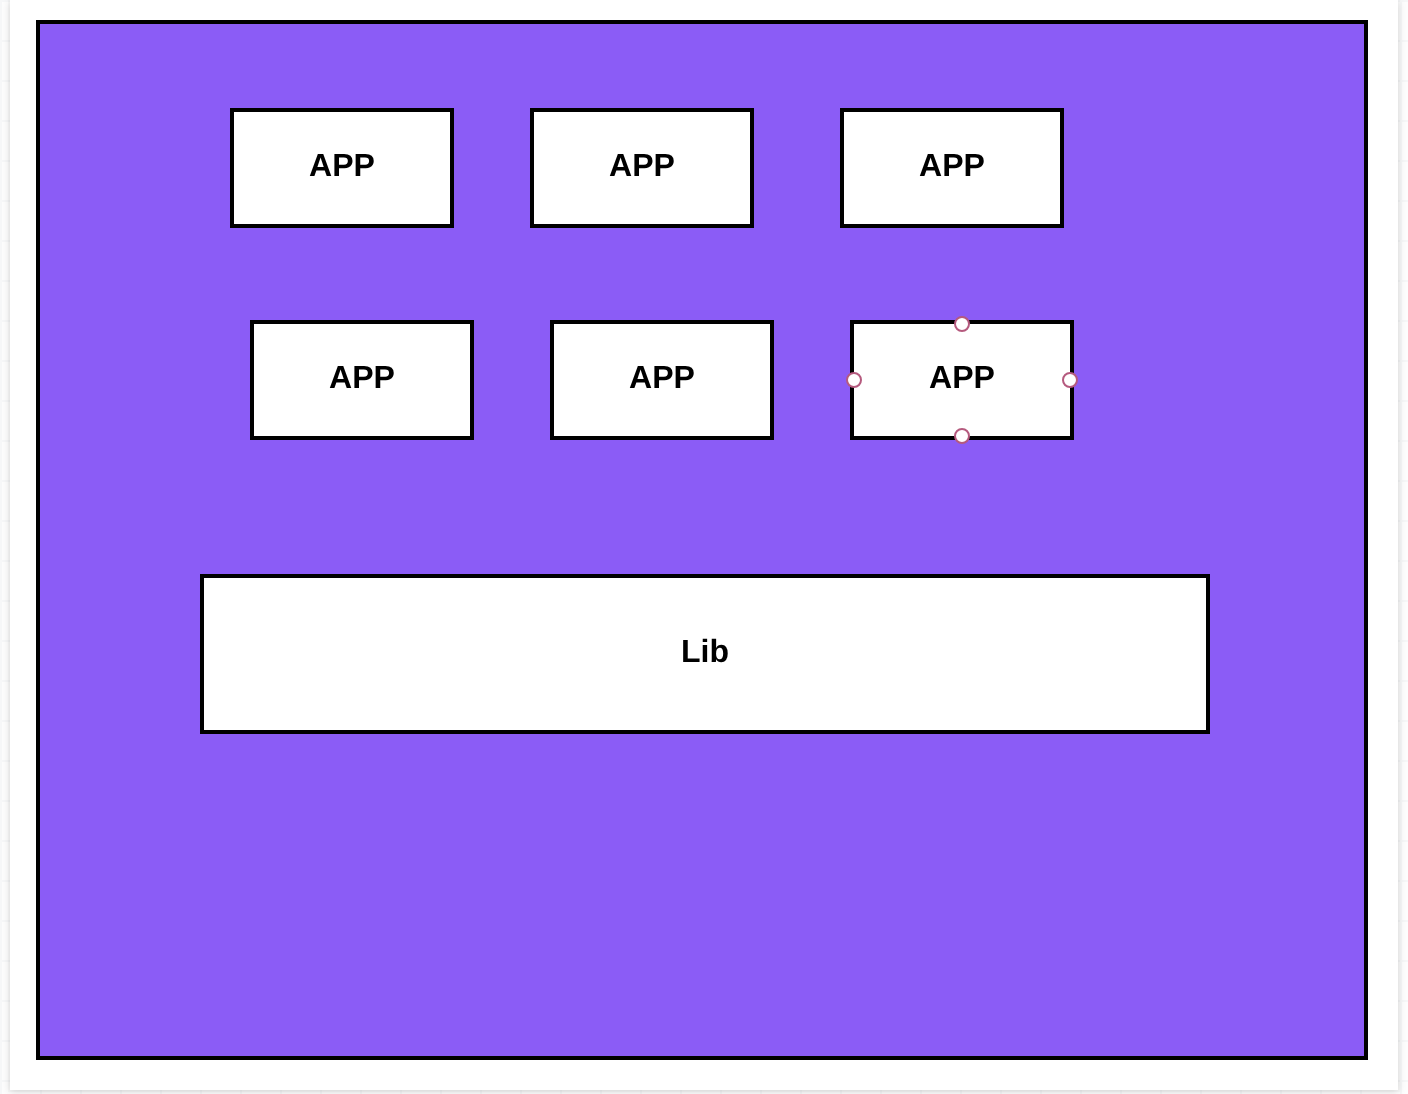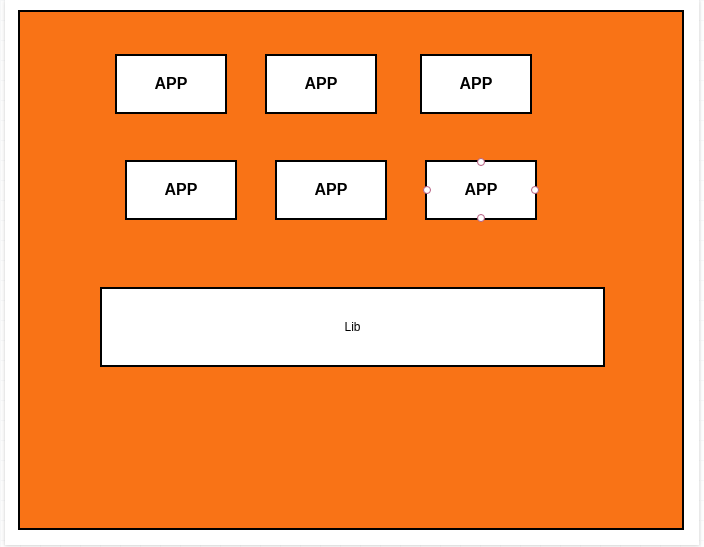--- a/index.html
+++ b/index.html
@@ -38,21 +38,21 @@
       box-shadow: 0 1px 4px rgba(0,0,0,0.15), 0 0 0 1px rgba(0,0,0,0.02);
       z-index: 1;
     }
     .outer-box {
       position: absolute;
       top: 10px;
       left: 18px;
       width: 666px;
       height: 520px;
       border: 2px solid #000;
-      background: #f97316;
+      background: #8b5cf6;
       z-index: 2;
     }
     .app-box {
       position: absolute;
       width: 112px;
       height: 60px;
       border: 2px solid #000;
       background: #fff;
       display: flex;
       align-items: center;
@@ -66,22 +66,22 @@
     .wide-box {
       position: absolute;
       left: 80px;
       width: 505px;
       height: 80px;
       border: 2px solid #000;
       background: #fff;
       display: flex;
       align-items: center;
       justify-content: center;
-      font-size: 12px;
-      font-weight: normal;
+      font-size: 16px;
+      font-weight: bold;
     }
     .handle {
       position: absolute;
       width: 8px;
       height: 8px;
       background: #fff;
       border: 1px solid #b55a7e;
       border-radius: 50%;
       z-index: 5;
       transform: translate(-50%, -50%);

